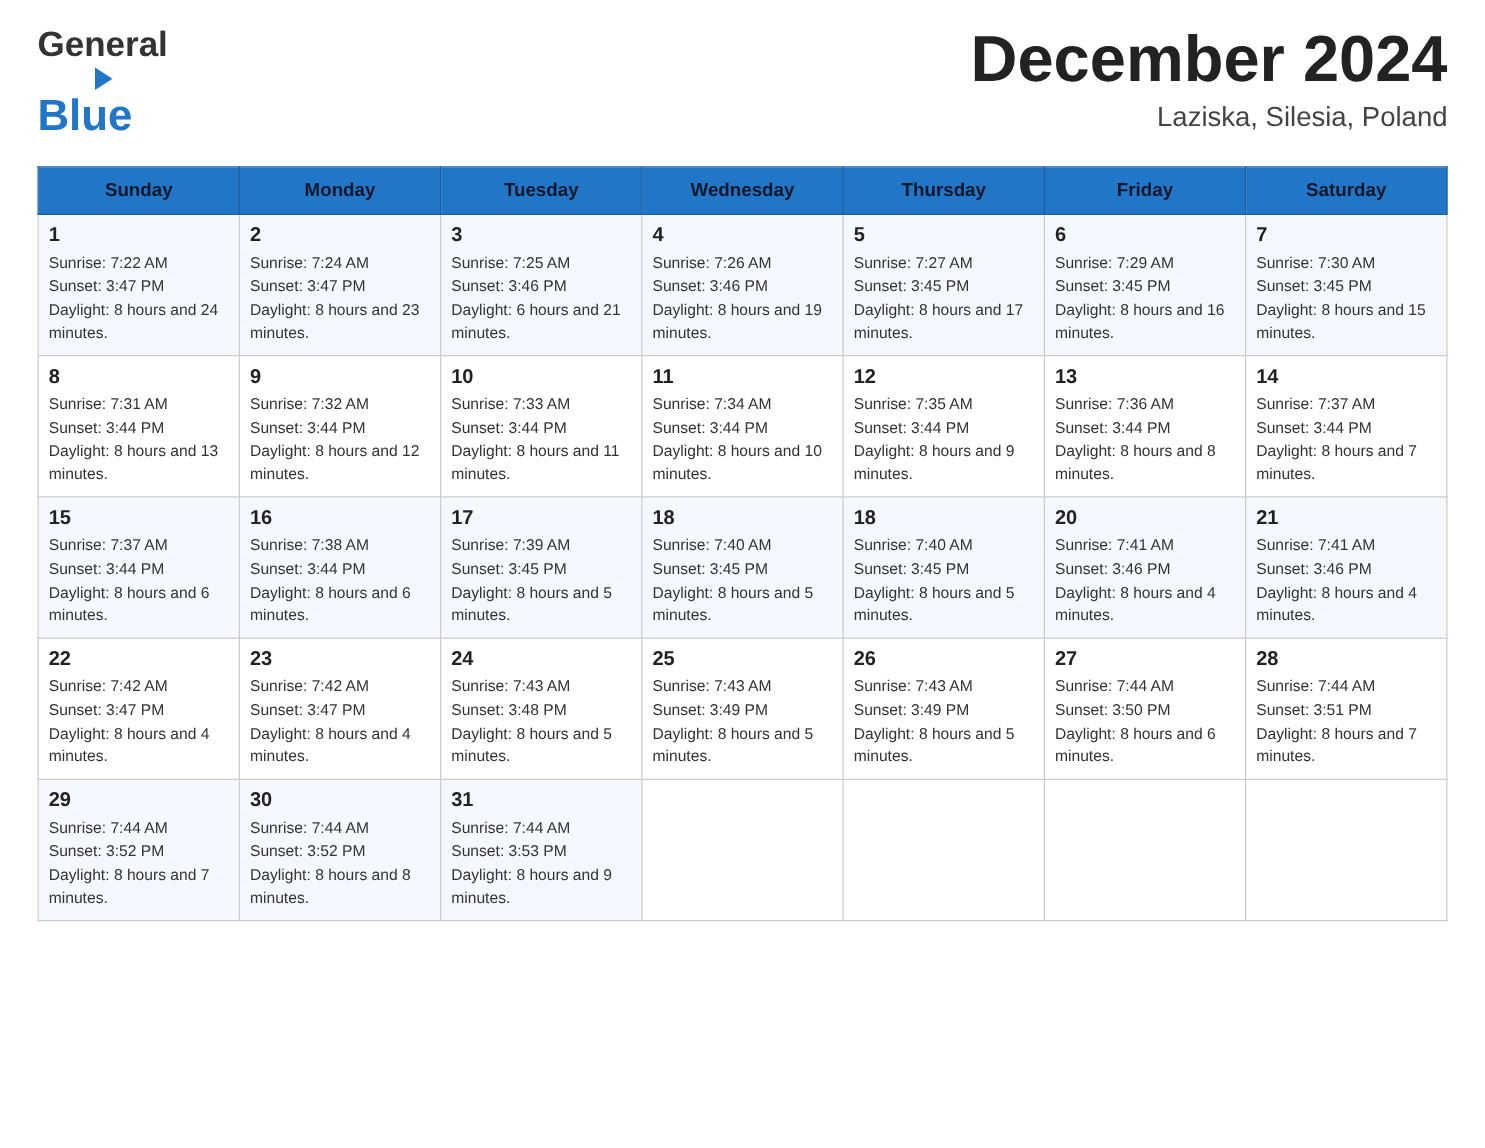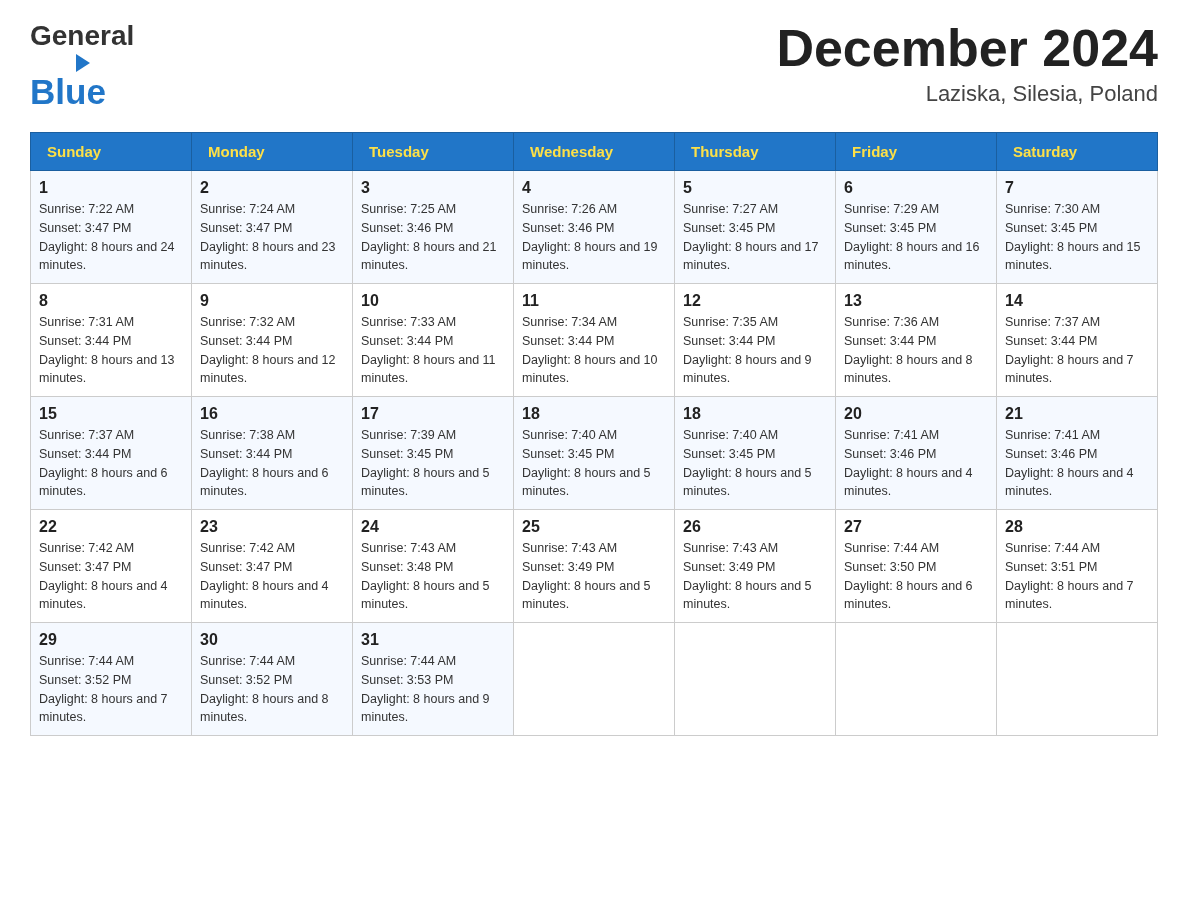--- a/index.html
+++ b/index.html
@@ -37,25 +37,25 @@
       color: #444;
       margin-top: 4px;
     }
     table {
       width: 100%;
       border-collapse: collapse;
       table-layout: fixed;
     }
     thead tr th {
       background-color: #2176c8;
-      color: #fde047;
+      color: #0f172a;
       font-size: 15px;
       font-weight: bold;
-      padding: 10px 16px;
-      text-align: left;
+      padding: 10px 6px;
+      text-align: center;
       border: 1px solid #1a5fa0;
     }
     tbody tr td {
       vertical-align: top;
       padding: 8px 8px;
       font-size: 13px;
       color: #222;
       border: 1px solid #ccc;
       height: 90px;
     }
@@ -152,21 +152,21 @@
           <span>Sunrise: 7:24 AM</span><br>
           <span>Sunset: 3:47 PM</span><br>
           <span>Daylight: 8 hours and 23 minutes.</span>
         </div>
       </td>
         <td>
         <span class="day-num">3</span>
         <div class="day-info">
           <span>Sunrise: 7:25 AM</span><br>
           <span>Sunset: 3:46 PM</span><br>
-          <span>Daylight: 8 hours and 21 minutes.</span>
+          <span>Daylight: 6 hours and 21 minutes.</span>
         </div>
       </td>
         <td>
         <span class="day-num">4</span>
         <div class="day-info">
           <span>Sunrise: 7:26 AM</span><br>
           <span>Sunset: 3:46 PM</span><br>
           <span>Daylight: 8 hours and 19 minutes.</span>
         </div>
       </td>

